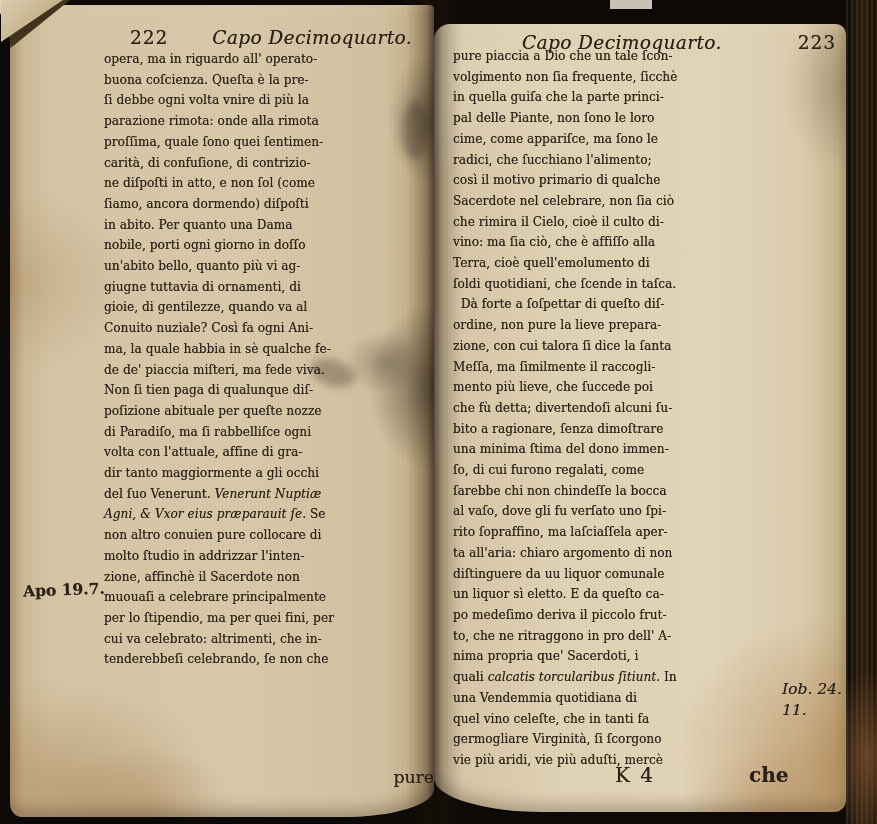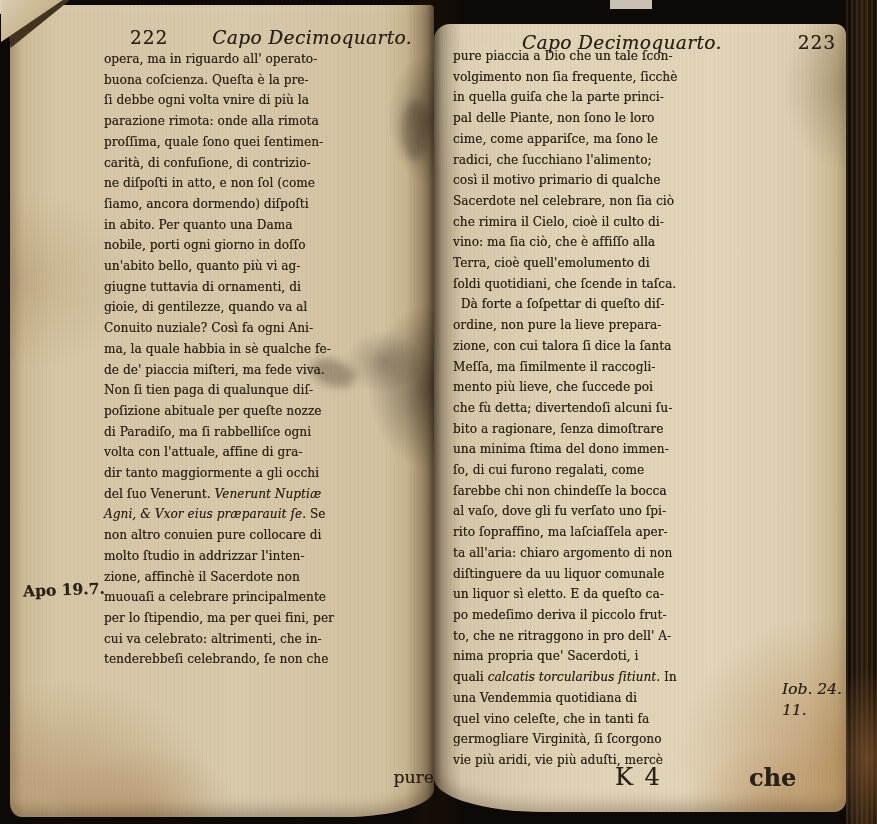--- a/index.html
+++ b/index.html
@@ -73,21 +73,21 @@
   .colL{left:88px;top:44px;width:342px;}
   .colR{left:13px;top:22px;width:346px;}
   .line{white-space:pre;}
   .it{font-style:italic;}
   .margin-note{position:absolute;font-size:15.5px;line-height:21px;
     text-shadow:.3px .3px .45px rgba(42,30,18,.5);}
   .noteL{left:13px;top:574px;font-weight:bold;transform:rotate(-2deg);}
   .noteR{left:348px;top:615px;width:62px;margin-top:40px;}
   .catchL{position:absolute;left:88px;top:762px;width:336px;text-align:right;font-size:17.2px;
     text-shadow:.3px .3px .45px rgba(42,30,18,.55);}
-  .sig-row{position:absolute;left:13px;top:739px;width:346px;height:22px;font-size:24px;
+  .sig-row{position:absolute;left:13px;top:739px;width:346px;height:22px;font-size:20px;
     text-shadow:.3px .3px .45px rgba(42,30,18,.55);}
   .sig-row .sig{position:absolute;left:168px;letter-spacing:2px;}
   .sig-row .catch{position:absolute;left:302px;font-weight:bold;}
   
   .smudge{position:absolute;border-radius:50%;filter:blur(4px);pointer-events:none;}
   .sm1{left:300px;top:355px;width:46px;height:26px;background:rgba(35,28,18,.30);transform:rotate(18deg);}
   .sm2{left:392px;top:95px;width:26px;height:60px;background:rgba(35,28,18,.30);}
 </style>
 </head>
 <body>

